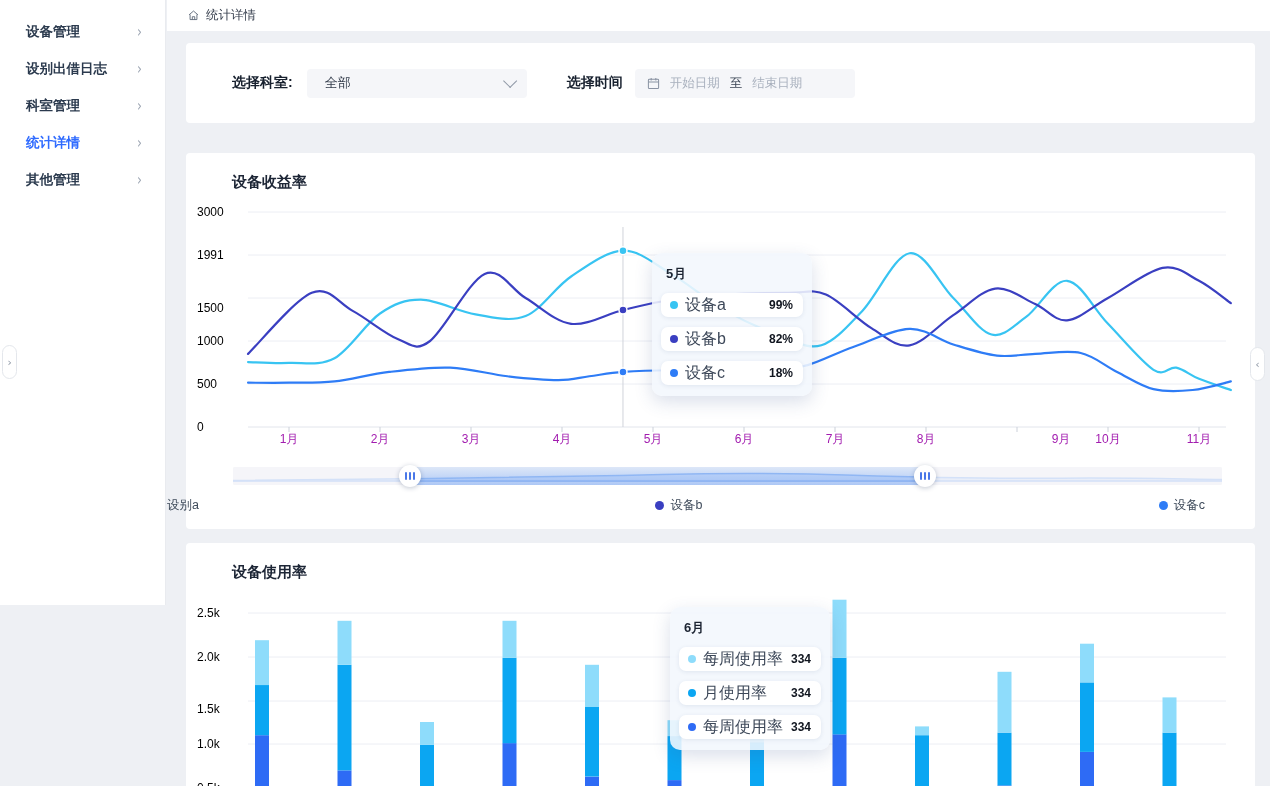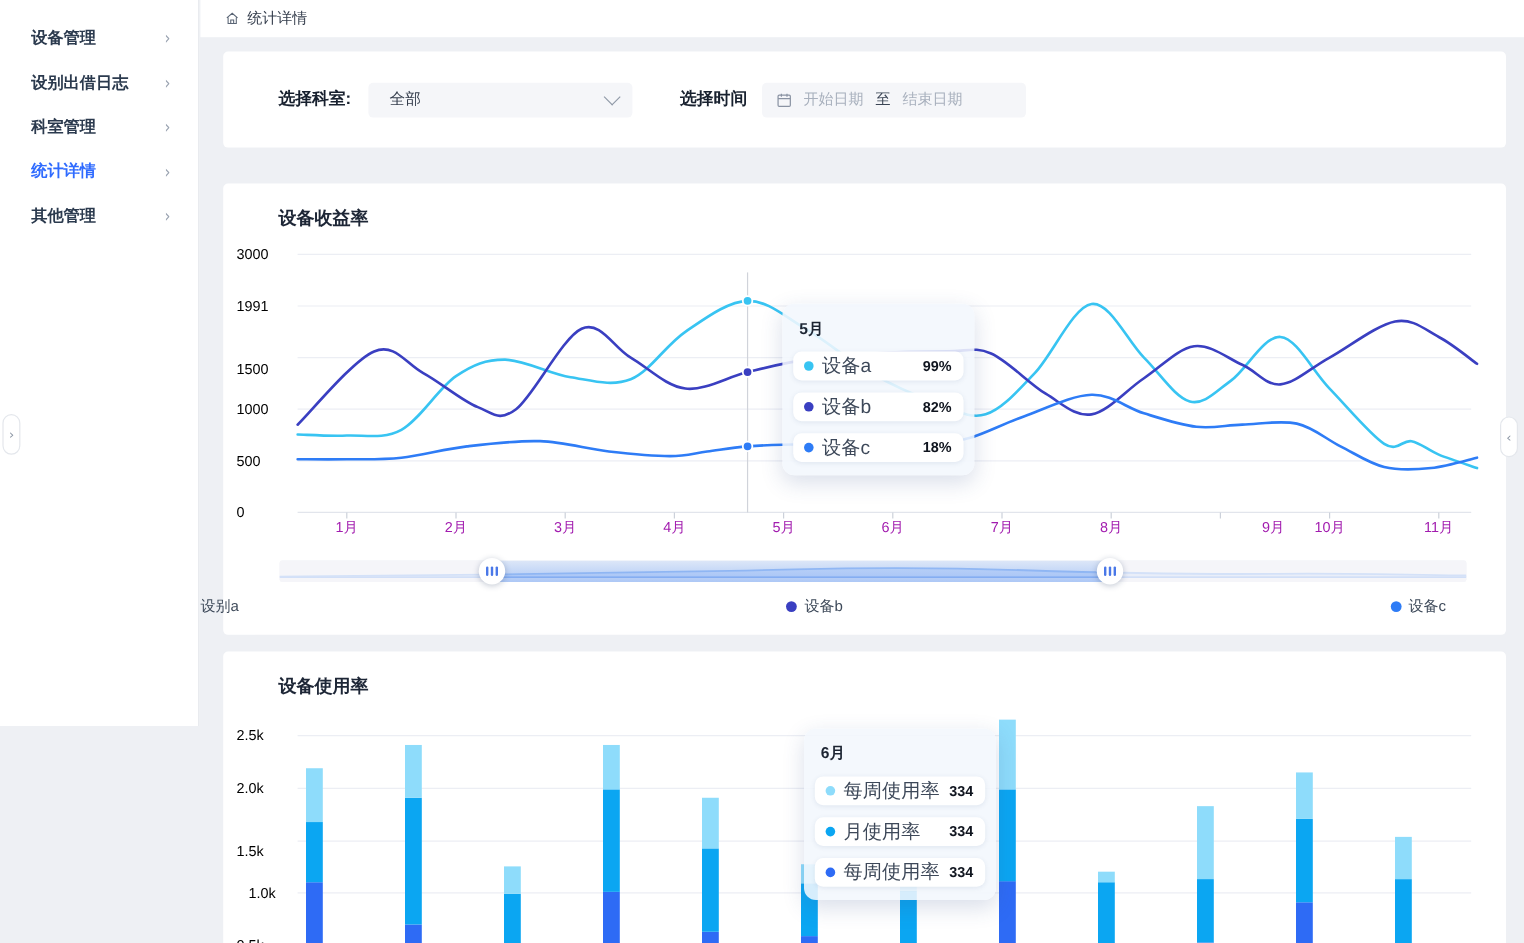--- a/index.html
+++ b/index.html
@@ -291,21 +291,21 @@
         <rect x="894" y="139.4" width="14" height="69.5" fill="#0ba6f2"></rect>
         <rect x="894" y="100.7" width="14" height="38.7" fill="#8edcfb"></rect>
         <rect x="976.5" y="250.3" width="14" height="38.7" fill="#2e6bf5"></rect>
         <rect x="976.5" y="189.6" width="14" height="60.7" fill="#0ba6f2"></rect>
         <rect x="976.5" y="154.4" width="14" height="35.2" fill="#8edcfb"></rect>
       </svg>
 
     <span class="ylab" style="left:11px;top:63px">2.5k</span>
     <span class="ylab" style="left:11px;top:107px">2.0k</span>
     <span class="ylab" style="left:11px;top:159px">1.5k</span>
-    <span class="ylab" style="left:21px;top:194px">1.0k</span>
+    <span class="ylab" style="left:11px;top:194px">1.0k</span>
     <span class="ylab" style="left:11px;top:238px">0.5k</span>
 
     <div class="tooltip" style="left:484px;top:64px">
       <div class="tt-title">6月</div>
       <div class="tt-row">
         <span class="tt-dot" style="background-color: rgb(142, 220, 251);"></span>
         <span class="tt-name">每周使用率</span>
         <span class="tt-val">334</span>
       </div>
       <div class="tt-row">

